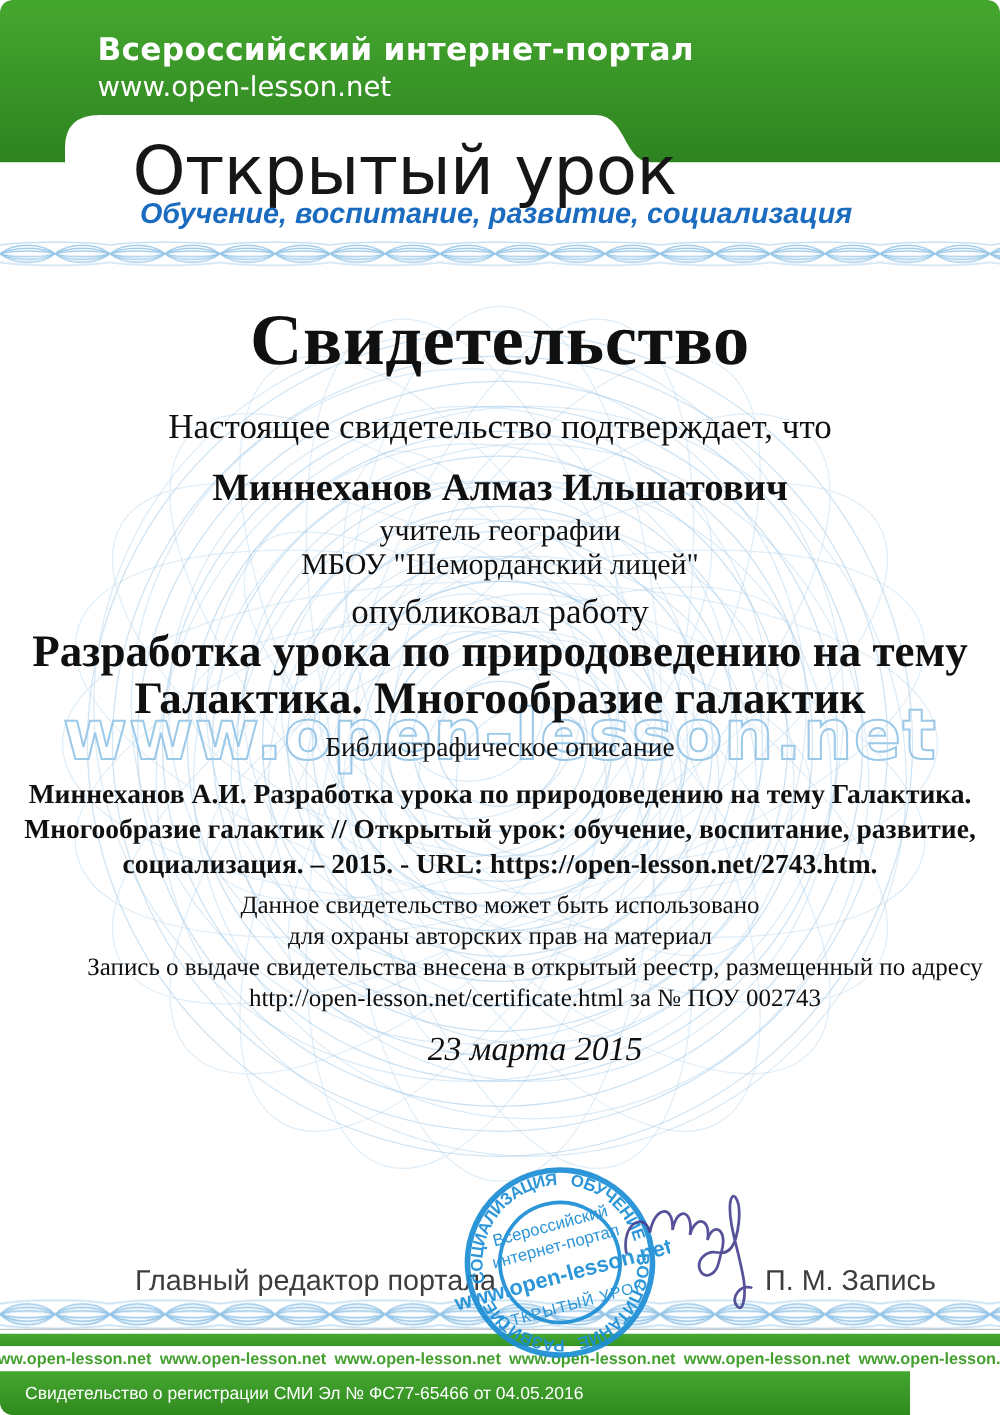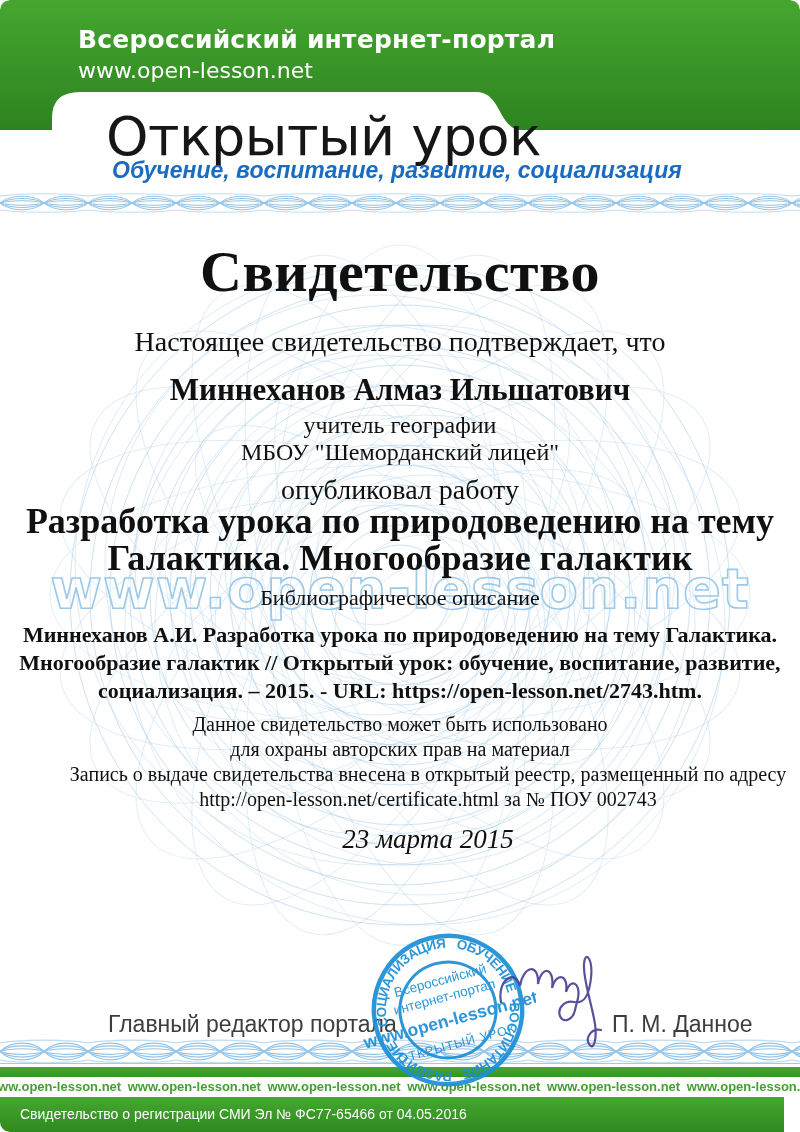--- a/index.html
+++ b/index.html
@@ -44,21 +44,21 @@
   .editor-name{top:1011px;left:612px;font-family:"Liberation Sans","DejaVu Sans",sans-serif;
     font-size:23px;color:#3d3d3d;z-index:6;}
   
   .grey-line{top:1063px;left:0;width:800px;height:1px;background:#c2c2c2;z-index:2;}
   .bar-thin{top:1067px;left:0;width:800px;height:10px;
     background:linear-gradient(#46a831,#379423);z-index:2;}
   .url-strip{top:1077px;left:0;width:800px;height:20px;background:#fff;z-index:2;
     font-family:"Liberation Sans","DejaVu Sans",sans-serif;font-size:13px;font-weight:bold;
     color:#44a02f;white-space:nowrap;overflow:hidden;line-height:20px;text-indent:-12px;
     word-spacing:3px;}
-  .footer{top:1097px;left:0;width:784px;height:35px;
+  .footer{top:1097px;left:0;width:728px;height:35px;
     background:linear-gradient(#45a730,#2f8a1e);z-index:2;}
   .footer-reg{position:absolute;left:20px;top:0;height:35px;line-height:35px;
     font-family:"Liberation Sans","DejaVu Sans",sans-serif;font-size:14px;color:#fff;}
   .footer-issn{position:absolute;right:18px;top:0;height:35px;line-height:35px;
     font-family:"Liberation Sans","DejaVu Sans",sans-serif;font-size:16px;font-weight:bold;color:#fff;margin-top:36px;}
   .z7{z-index:7;} .z8{z-index:8;}
 </style>
 </head>
 <body>
 
@@ -185,21 +185,21 @@
     <div>Данное свидетельство может быть использовано</div>
     <div>для охраны авторских прав на материал</div>
   </div>
   <div class="abs ctr small registry">
     <div>Запись о выдаче свидетельства внесена в открытый реестр, размещенный по адресу</div>
     <div>http://open-lesson.net/certificate.html за № ПОУ 002743</div>
   </div>
   <div class="abs ctr date">23 марта 2015</div>
 
   <div class="abs editor-label">Главный редактор портала</div>
-  <div class="abs editor-name">П. М. Данное</div>
+  <div class="abs editor-name">П. М. Запись</div>
 
   <svg class="abs" style="top:1038px;left:0;z-index:1" width="800" height="27" viewBox="0 0 800 22" preserveAspectRatio="none">
     <rect x="0" y="0" width="800" height="22" fill="url(#weave)"></rect>
   </svg>
 
   <div class="abs grey-line"></div>
   <div class="abs bar-thin"></div>
   <div class="abs url-strip">www.open-lesson.net www.open-lesson.net www.open-lesson.net www.open-lesson.net www.open-lesson.net www.open-lesson.net www.open-lesson.net www.open-lesson.net www.open-lesson.net www.open-lesson.net</div>
 
   <div class="abs footer">

